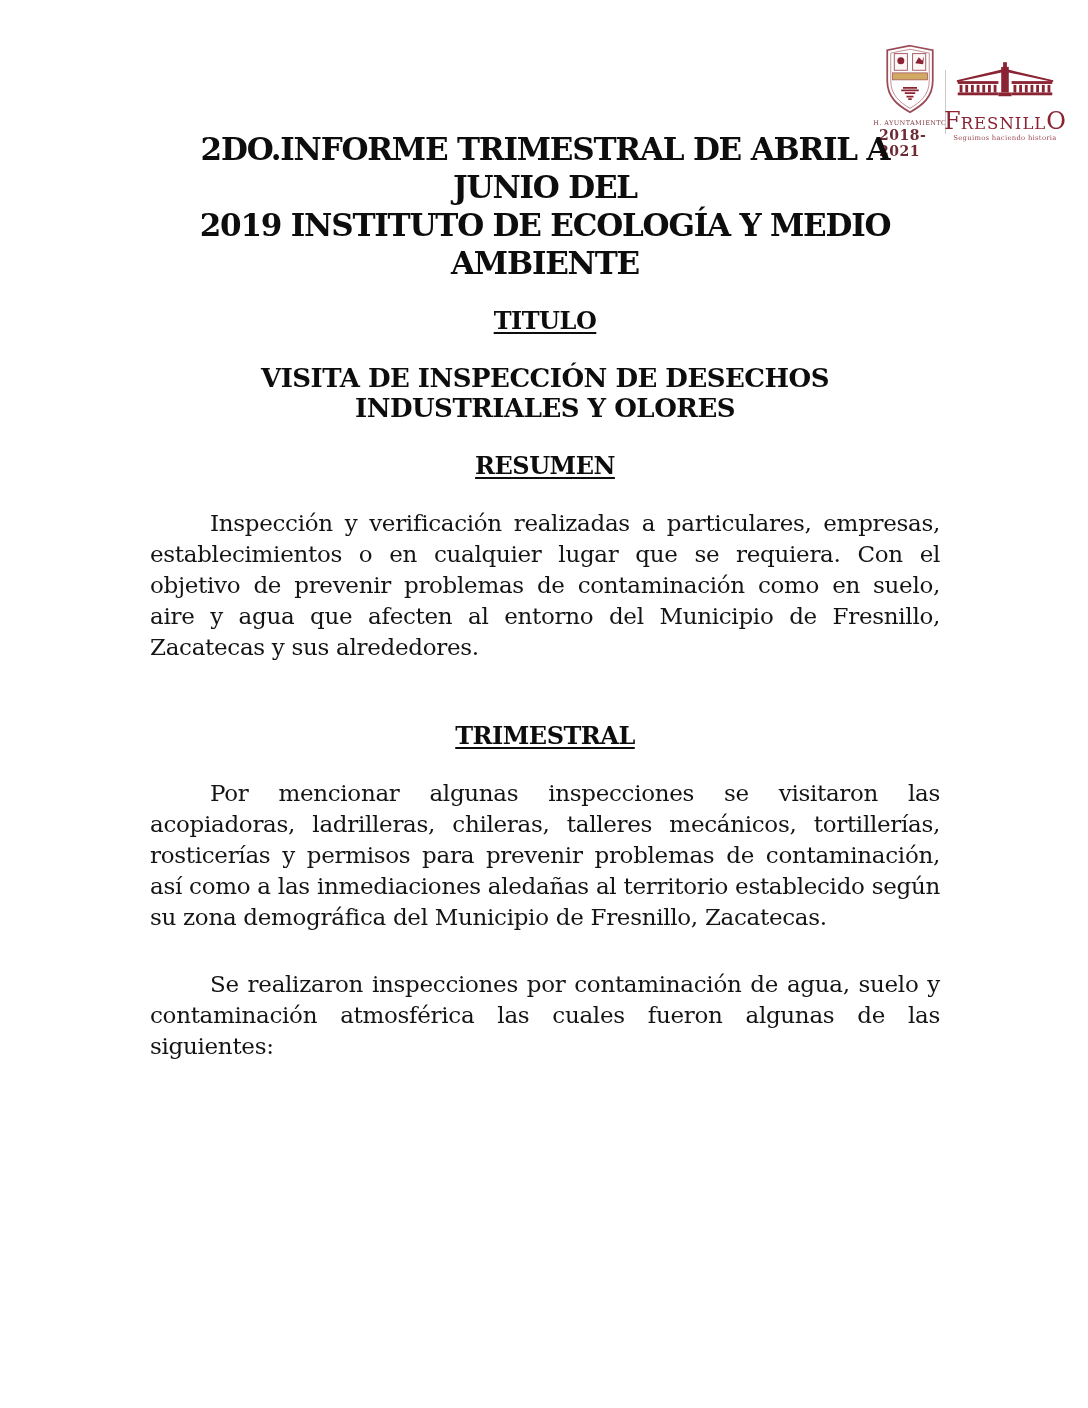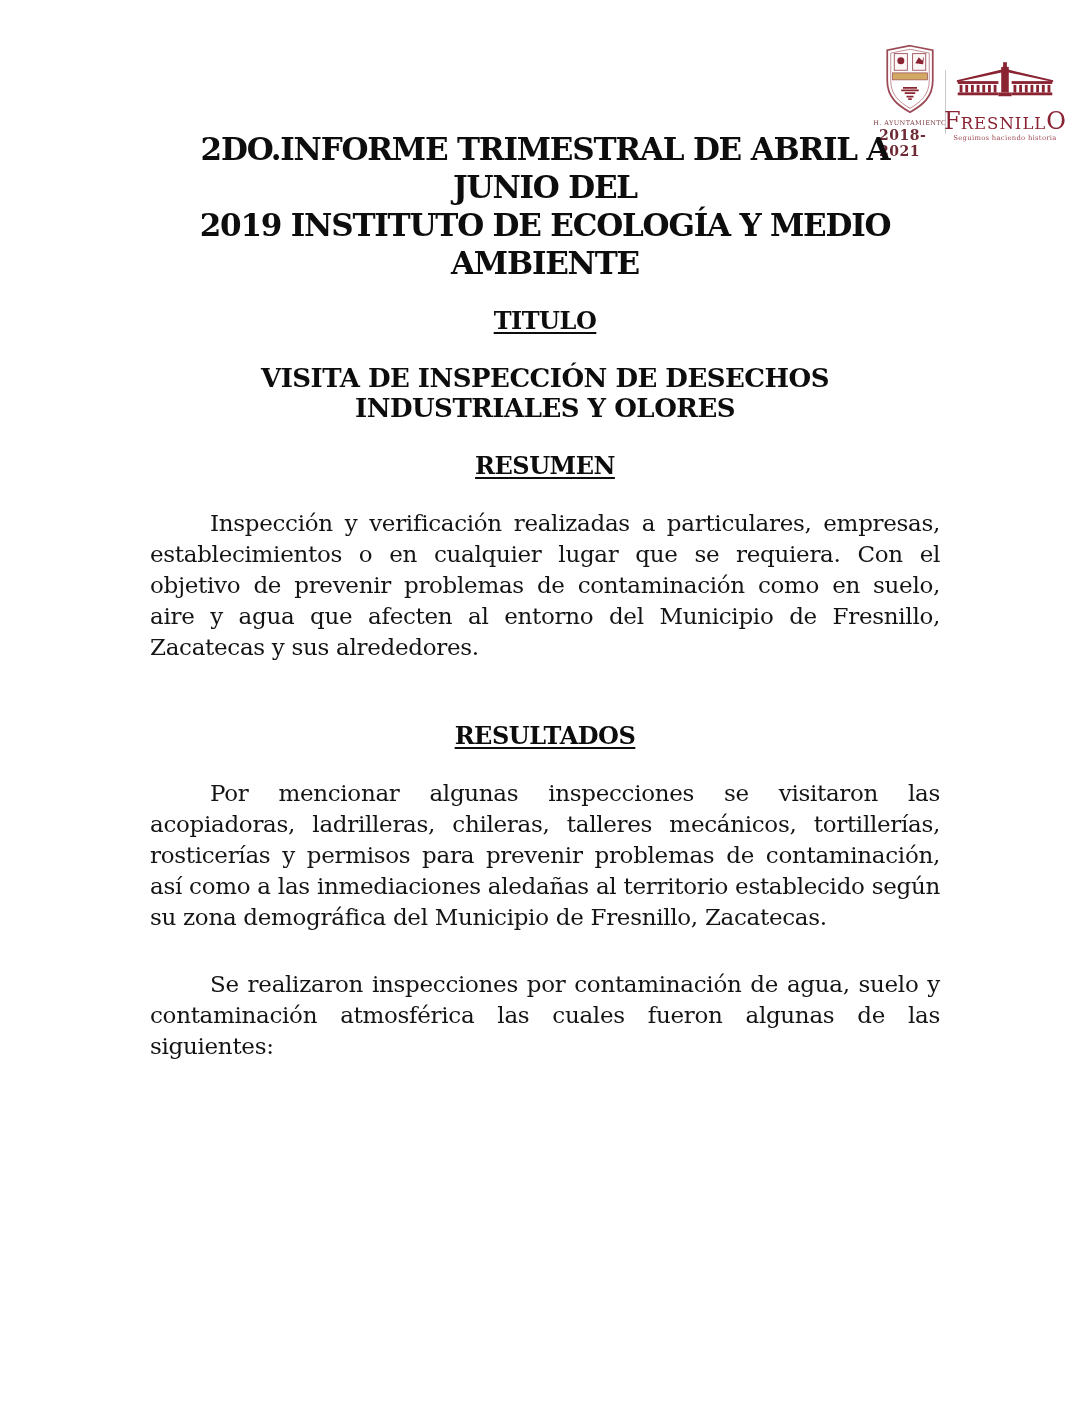--- a/index.html
+++ b/index.html
@@ -194,21 +194,21 @@
     </h1>
 
     <h2 class="section-heading">TITULO</h2>
 
     <p class="subtitle">VISITA DE INSPECCIÓN DE DESECHOS INDUSTRIALES Y OLORES</p>
 
     <h2 class="section-heading">RESUMEN</h2>
 
     <p class="body-p indent mb-p1">Inspección y verificación realizadas a particulares, empresas, establecimientos o en cualquier lugar que se requiera. Con el objetivo de prevenir problemas de contaminación como en suelo, aire y agua que afecten al entorno del Municipio de Fresnillo, Zacatecas y sus alrededores.</p>
 
-    <h2 class="section-heading space-before">RESULTADOS</h2>
+    <h2 class="section-heading space-before">TRIMESTRAL</h2>
 
     <p class="body-p indent mb-p2">Por mencionar algunas inspecciones se visitaron las acopiadoras, ladrilleras, chileras, talleres mecánicos, tortillerías, rosticerías y permisos para prevenir problemas de contaminación, así como a las inmediaciones aledañas al territorio establecido según su zona demográfica del Municipio de Fresnillo, Zacatecas.</p>
 
     <p class="body-p indent mb-p3">Se realizaron inspecciones por contaminación de agua, suelo y contaminación atmosférica las cuales fueron algunas de las siguientes:</p>
 
 
   </main>
 </div>
 
 </body></html>

